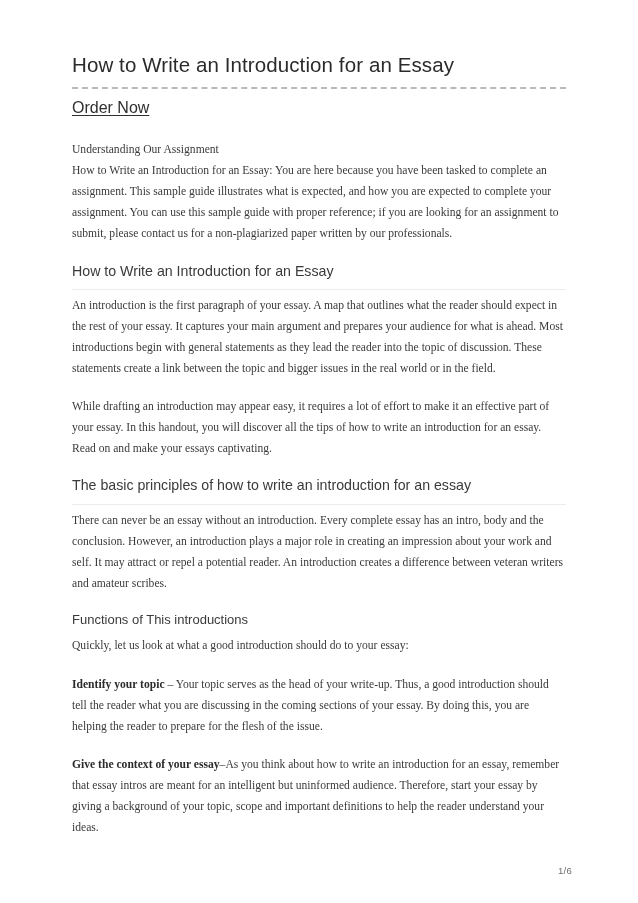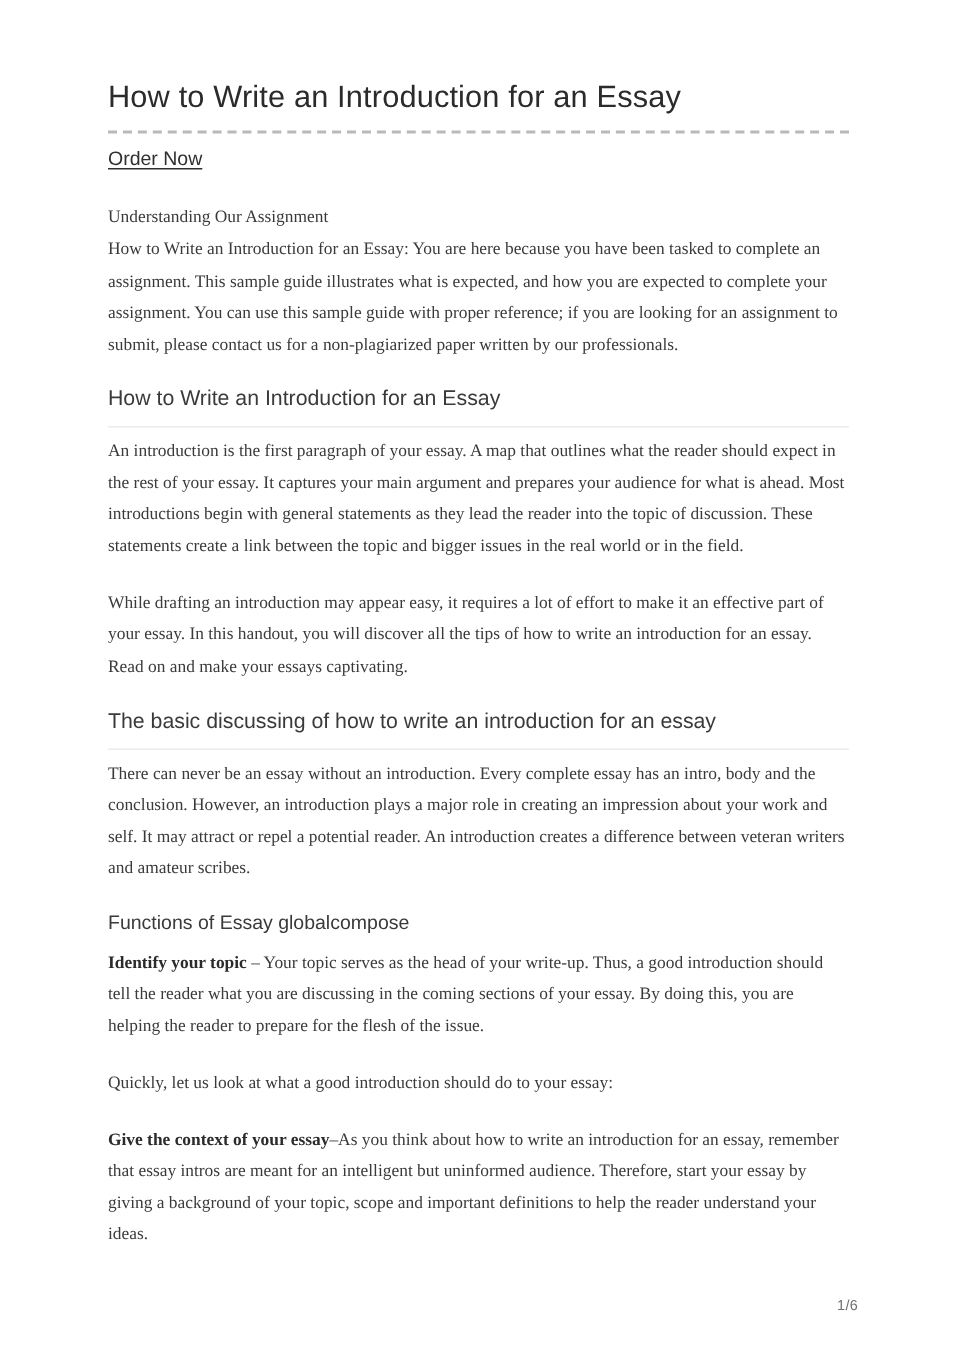--- a/index.html
+++ b/index.html
@@ -88,21 +88,21 @@
     font-weight: 700;
   }
   .url-path {
     color: #9a9a9a;
     font-weight: 400;
   }
 
   
   .order-link {
     display: inline-block;
-    font-size: 13px;
+    font-size: 16px;
     line-height: 1.55;
     color: #2f2f2f;
     text-decoration: underline;
     text-underline-offset: 1.5px;
     margin-bottom: 18px;
   }
 
   p.body {
     font-size: 11.6px;
     line-height: 1.82;
@@ -166,29 +166,29 @@
 
     <p class="body tight">Understanding Our Assignment</p>
     <p class="body">How to Write an Introduction for an Essay: You are here because you have been tasked to complete an assignment. This sample guide illustrates what is expected, and how you are expected to complete your assignment. You can use this sample guide with proper reference; if you are looking for an assignment to submit, please contact us for a non-plagiarized paper written by our professionals.</p>
 
     <h2 class="sec">How to Write an Introduction for an Essay</h2>
 
     <p class="body after-rule">An introduction is the first paragraph of your essay. A map that outlines what the reader should expect in the rest of your essay. It captures your main argument and prepares your audience for what is ahead. Most introductions begin with general statements as they lead the reader into the topic of discussion. These statements create a link between the topic and bigger issues in the real world or in the field.</p>
 
     <p class="body">While drafting an introduction may appear easy, it requires a lot of effort to make it an effective part of your essay. In this handout, you will discover all the tips of how to write an introduction for an essay. Read on and make your essays captivating.</p>
 
-    <h2 class="sec">The basic discussing of how to write an introduction for an essay</h2>
+    <h2 class="sec">The basic principles of how to write an introduction for an essay</h2>
 
     <p class="body after-rule">There can never be an essay without an introduction. Every complete essay has an intro, body and the conclusion. However, an introduction plays a major role in creating an impression about your work and self. It may attract or repel a potential reader. An introduction creates a difference between veteran writers and amateur scribes.</p>
 
-    <h3 class="sub">Functions of Essay globalcompose</h3>
+    <h3 class="sub">Functions of This introductions</h3>
+
+    <p class="body">Quickly, let us look at what a good introduction should do to your essay:</p>
 
     <p class="body"><span class="lead">Identify your topic</span><span> – Your topic serves as the head of your write-up. Thus, a good introduction should tell the reader what you are discussing in the coming sections of your essay. By doing this, you are helping the reader to prepare for the flesh of the issue.</span></p>
-
-    <p class="body">Quickly, let us look at what a good introduction should do to your essay:</p>
 
     <p class="body"><span class="lead">Give the context of your essay</span><span>–As you think about how to write an introduction for an essay, remember that essay intros are meant for an intelligent but uninformed audience. Therefore, start your essay by giving a background of your topic, scope and important definitions to help the reader understand your ideas.</span></p>
 
     
 
   </div>
 
   <div class="page-number">1/6</div>
 
 </div>

